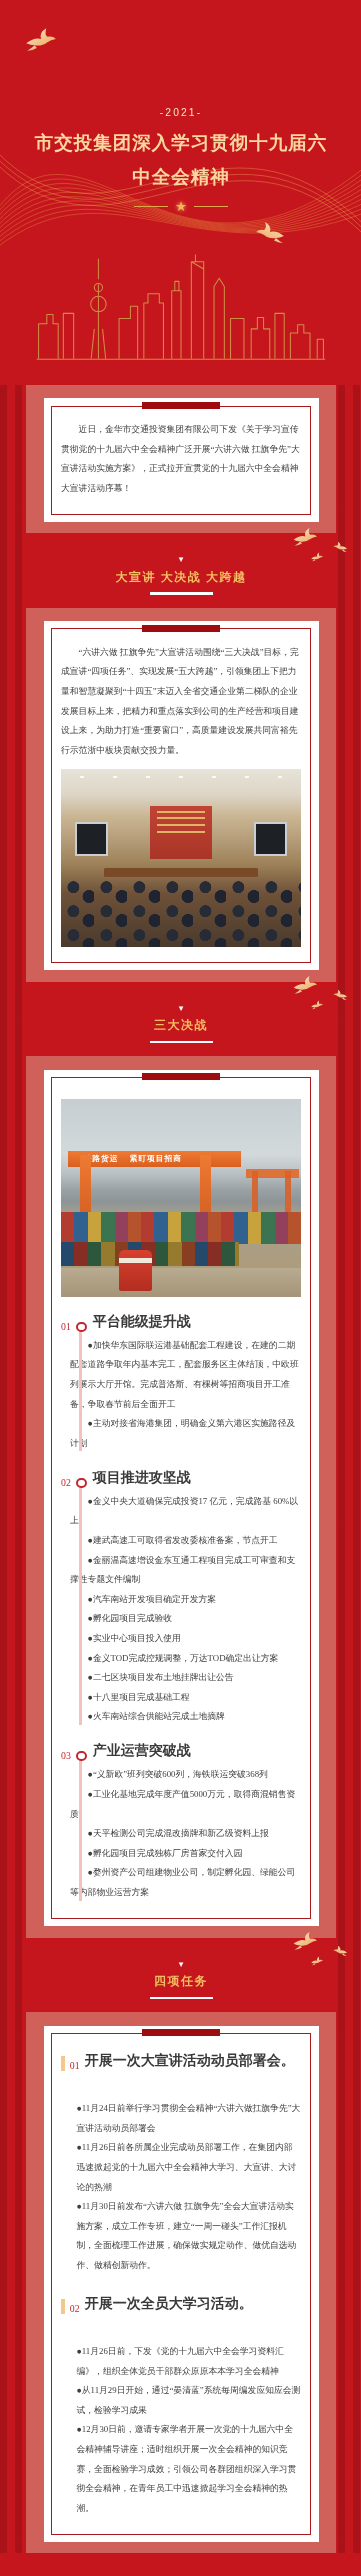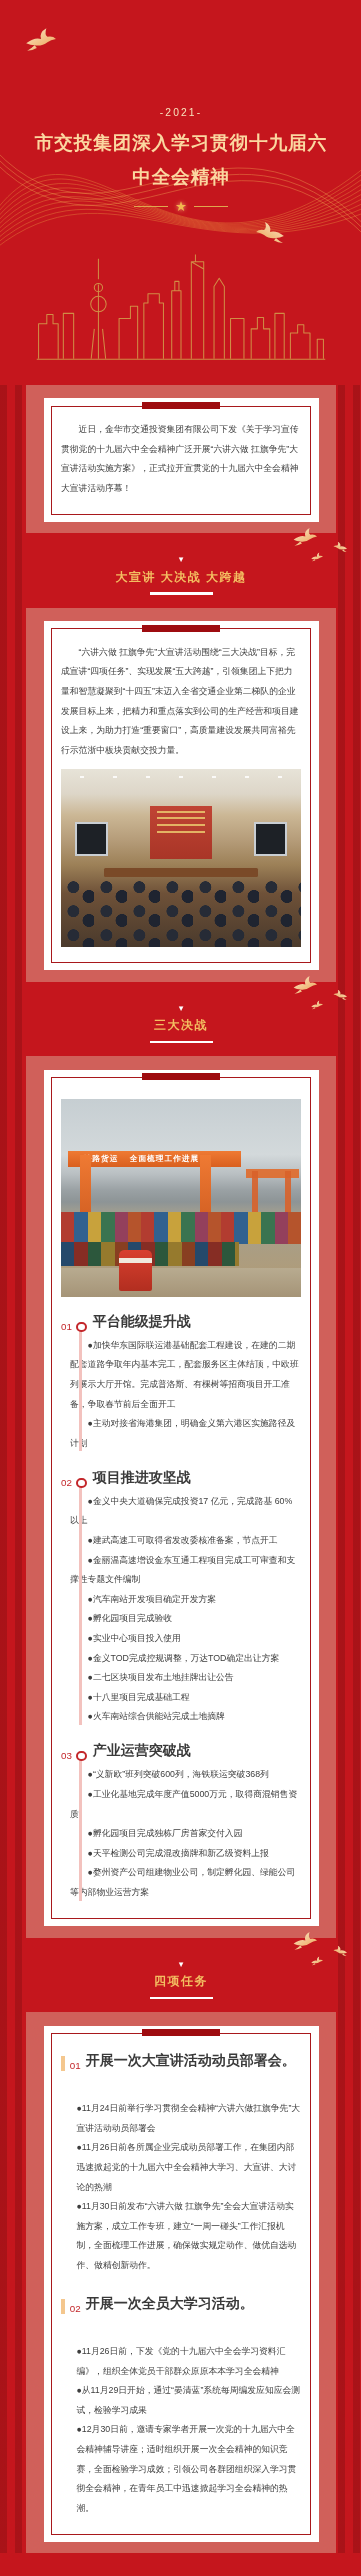--- a/index.html
+++ b/index.html
@@ -19,21 +19,21 @@
 
   
   .stripe-zone{position:relative;}
   .stripe-zone::before,.stripe-zone::after{content:"";position:absolute;top:0;bottom:0;width:24px;
      background:repeating-linear-gradient(90deg,#a21217 0 6.7px,rgba(0,0,0,0) 6.7px 15.5px);opacity:.8;z-index:0;}
   .stripe-zone::before{left:0;}
   .stripe-zone::after{right:0;}
 
   
   .section-wrap{position:relative;z-index:1;margin:0 26px;background:#d0605a;padding:13.4px 17.5px 11.3px;}
-  .card{background:#fff;padding:7.2px;}
+  .card{background:#fff;padding:7.2px;font-family:Liberation Serif, serif;}
   .card-inner{border:1px solid #a8181c;position:relative;padding:13.4px 9.3px 15.5px;}
   .card-bar{position:absolute;top:-4.6px;left:50%;transform:translateX(-50%);width:78px;height:7.2px;background:#9e0c10;}
 
   .para,.bullet{font-size:8.8px;line-height:19.6px;color:#3e3e3e;margin:0;}
   .para{text-indent:2em;}
 
   
   .sec-gap{position:relative;z-index:1;padding:23px 0 13.4px;text-align:center;}
   .tri{color:#ffffff;font-size:7.7px;line-height:1;}
   .sec-title{margin-top:5.2px;color:#f3bd61;font-size:12px;letter-spacing:1.5px;font-weight:bold;}
@@ -225,21 +225,21 @@
     </div>
 
     <div class="section-wrap">
       <div class="card">
         <div class="card-inner">
           <div class="card-bar"></div>
 
           <div class="photo photo-port">
             <div class="crane-beam">
               <span class="crane-text">铁路货运</span>
-              <span class="crane-text">全面梳理工作进展</span>
+              <span class="crane-text">紧盯项目招商</span>
             </div>
             <div class="crane-leg" style="left:8%;"></div>
             <div class="crane-leg" style="left:58%;"></div>
             <div class="crane2"></div>
             <div class="crane2-leg" style="right:4%;"></div>
             <div class="crane2-leg" style="right:18%;"></div>
             <div class="containers1"></div>
             <div class="containers2"></div>
             <div class="port-road"></div>
             <div class="train-head">
@@ -281,22 +281,22 @@
 
           <div class="group circle">
             <div class="group-head">
               <span class="g-num">03</span>
               <span class="ring"></span>
               <span class="g-title">产业运营突破战</span>
             </div>
             <div class="bullets">
               <p class="bullet">●“义新欧”班列突破600列，海铁联运突破368列</p>
               <p class="bullet">●工业化基地完成年度产值5000万元，取得商混销售资质。</p>
+              <p class="bullet">●天平检测公司完成混改摘牌和新乙级资料上报</p>
               <p class="bullet">●孵化园项目完成独栋厂房首家交付入园</p>
-              <p class="bullet">●天平检测公司完成混改摘牌和新乙级资料上报</p>
               <p class="bullet">●婺州资产公司组建物业公司，制定孵化园、绿能公司等内部物业运营方案</p>
             </div>
           </div>
 
         </div>
       </div>
     </div>
 
     <div class="sec-gap">
       <div class="sec-doves">

